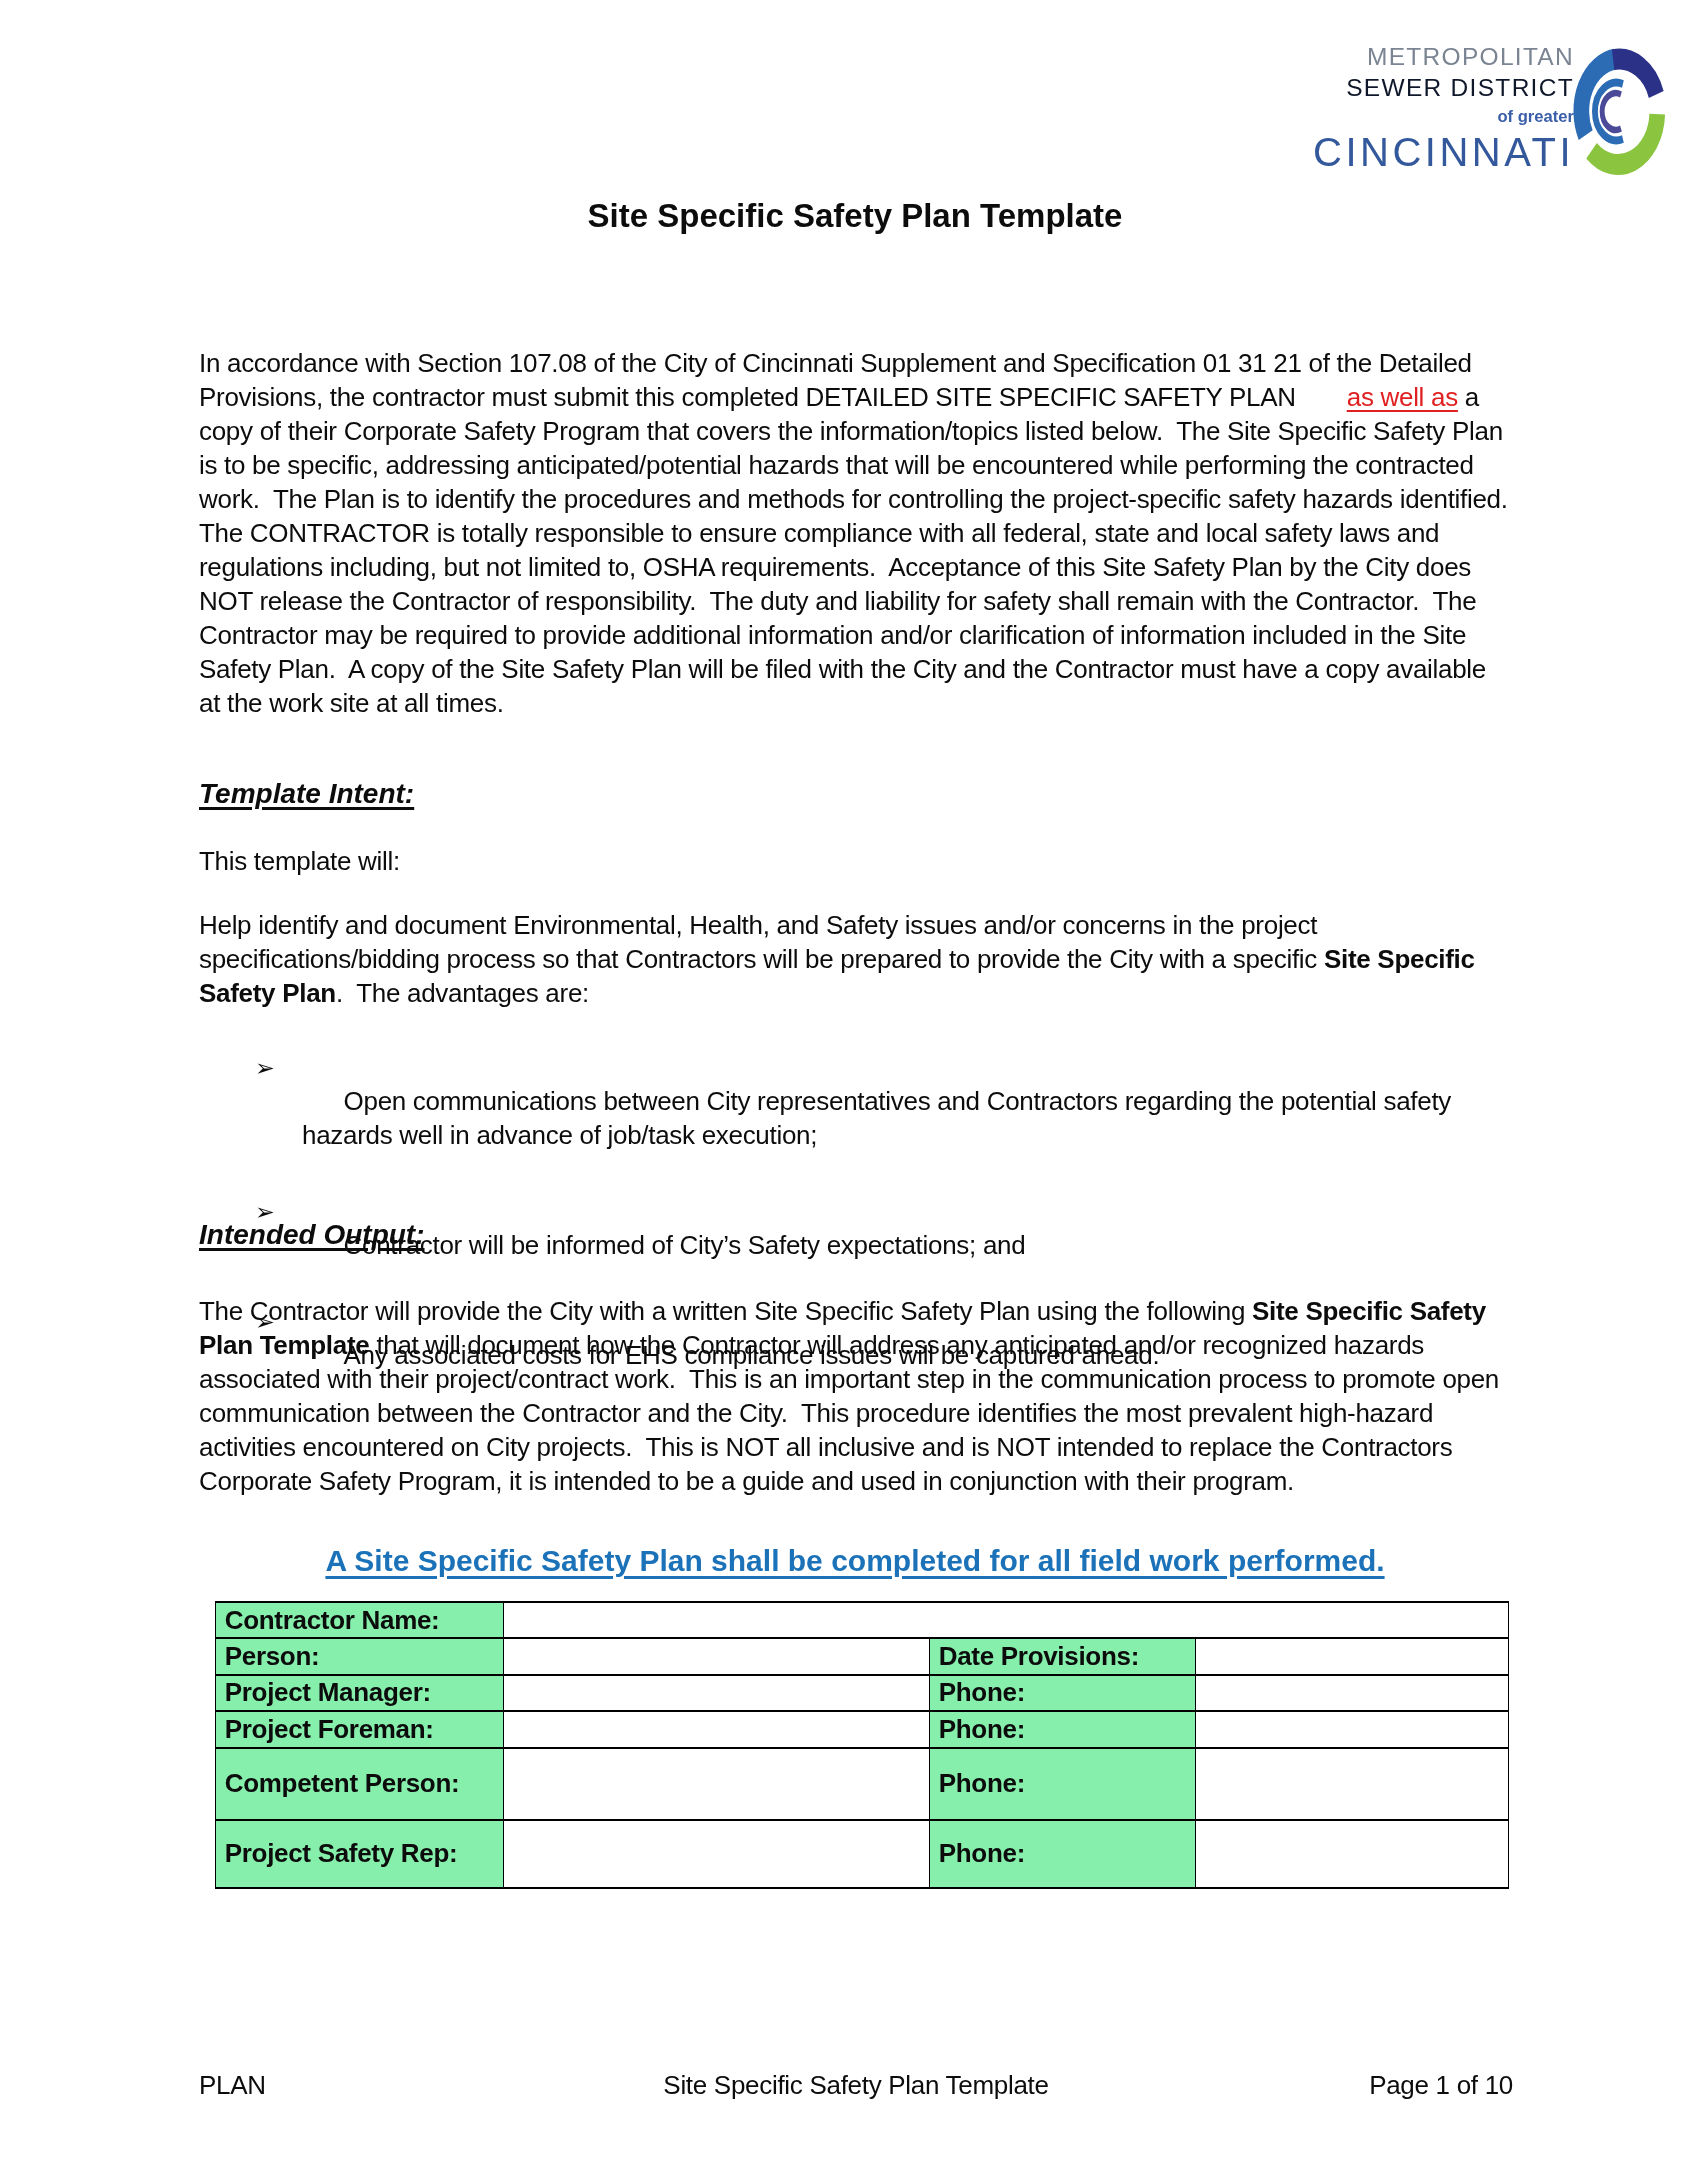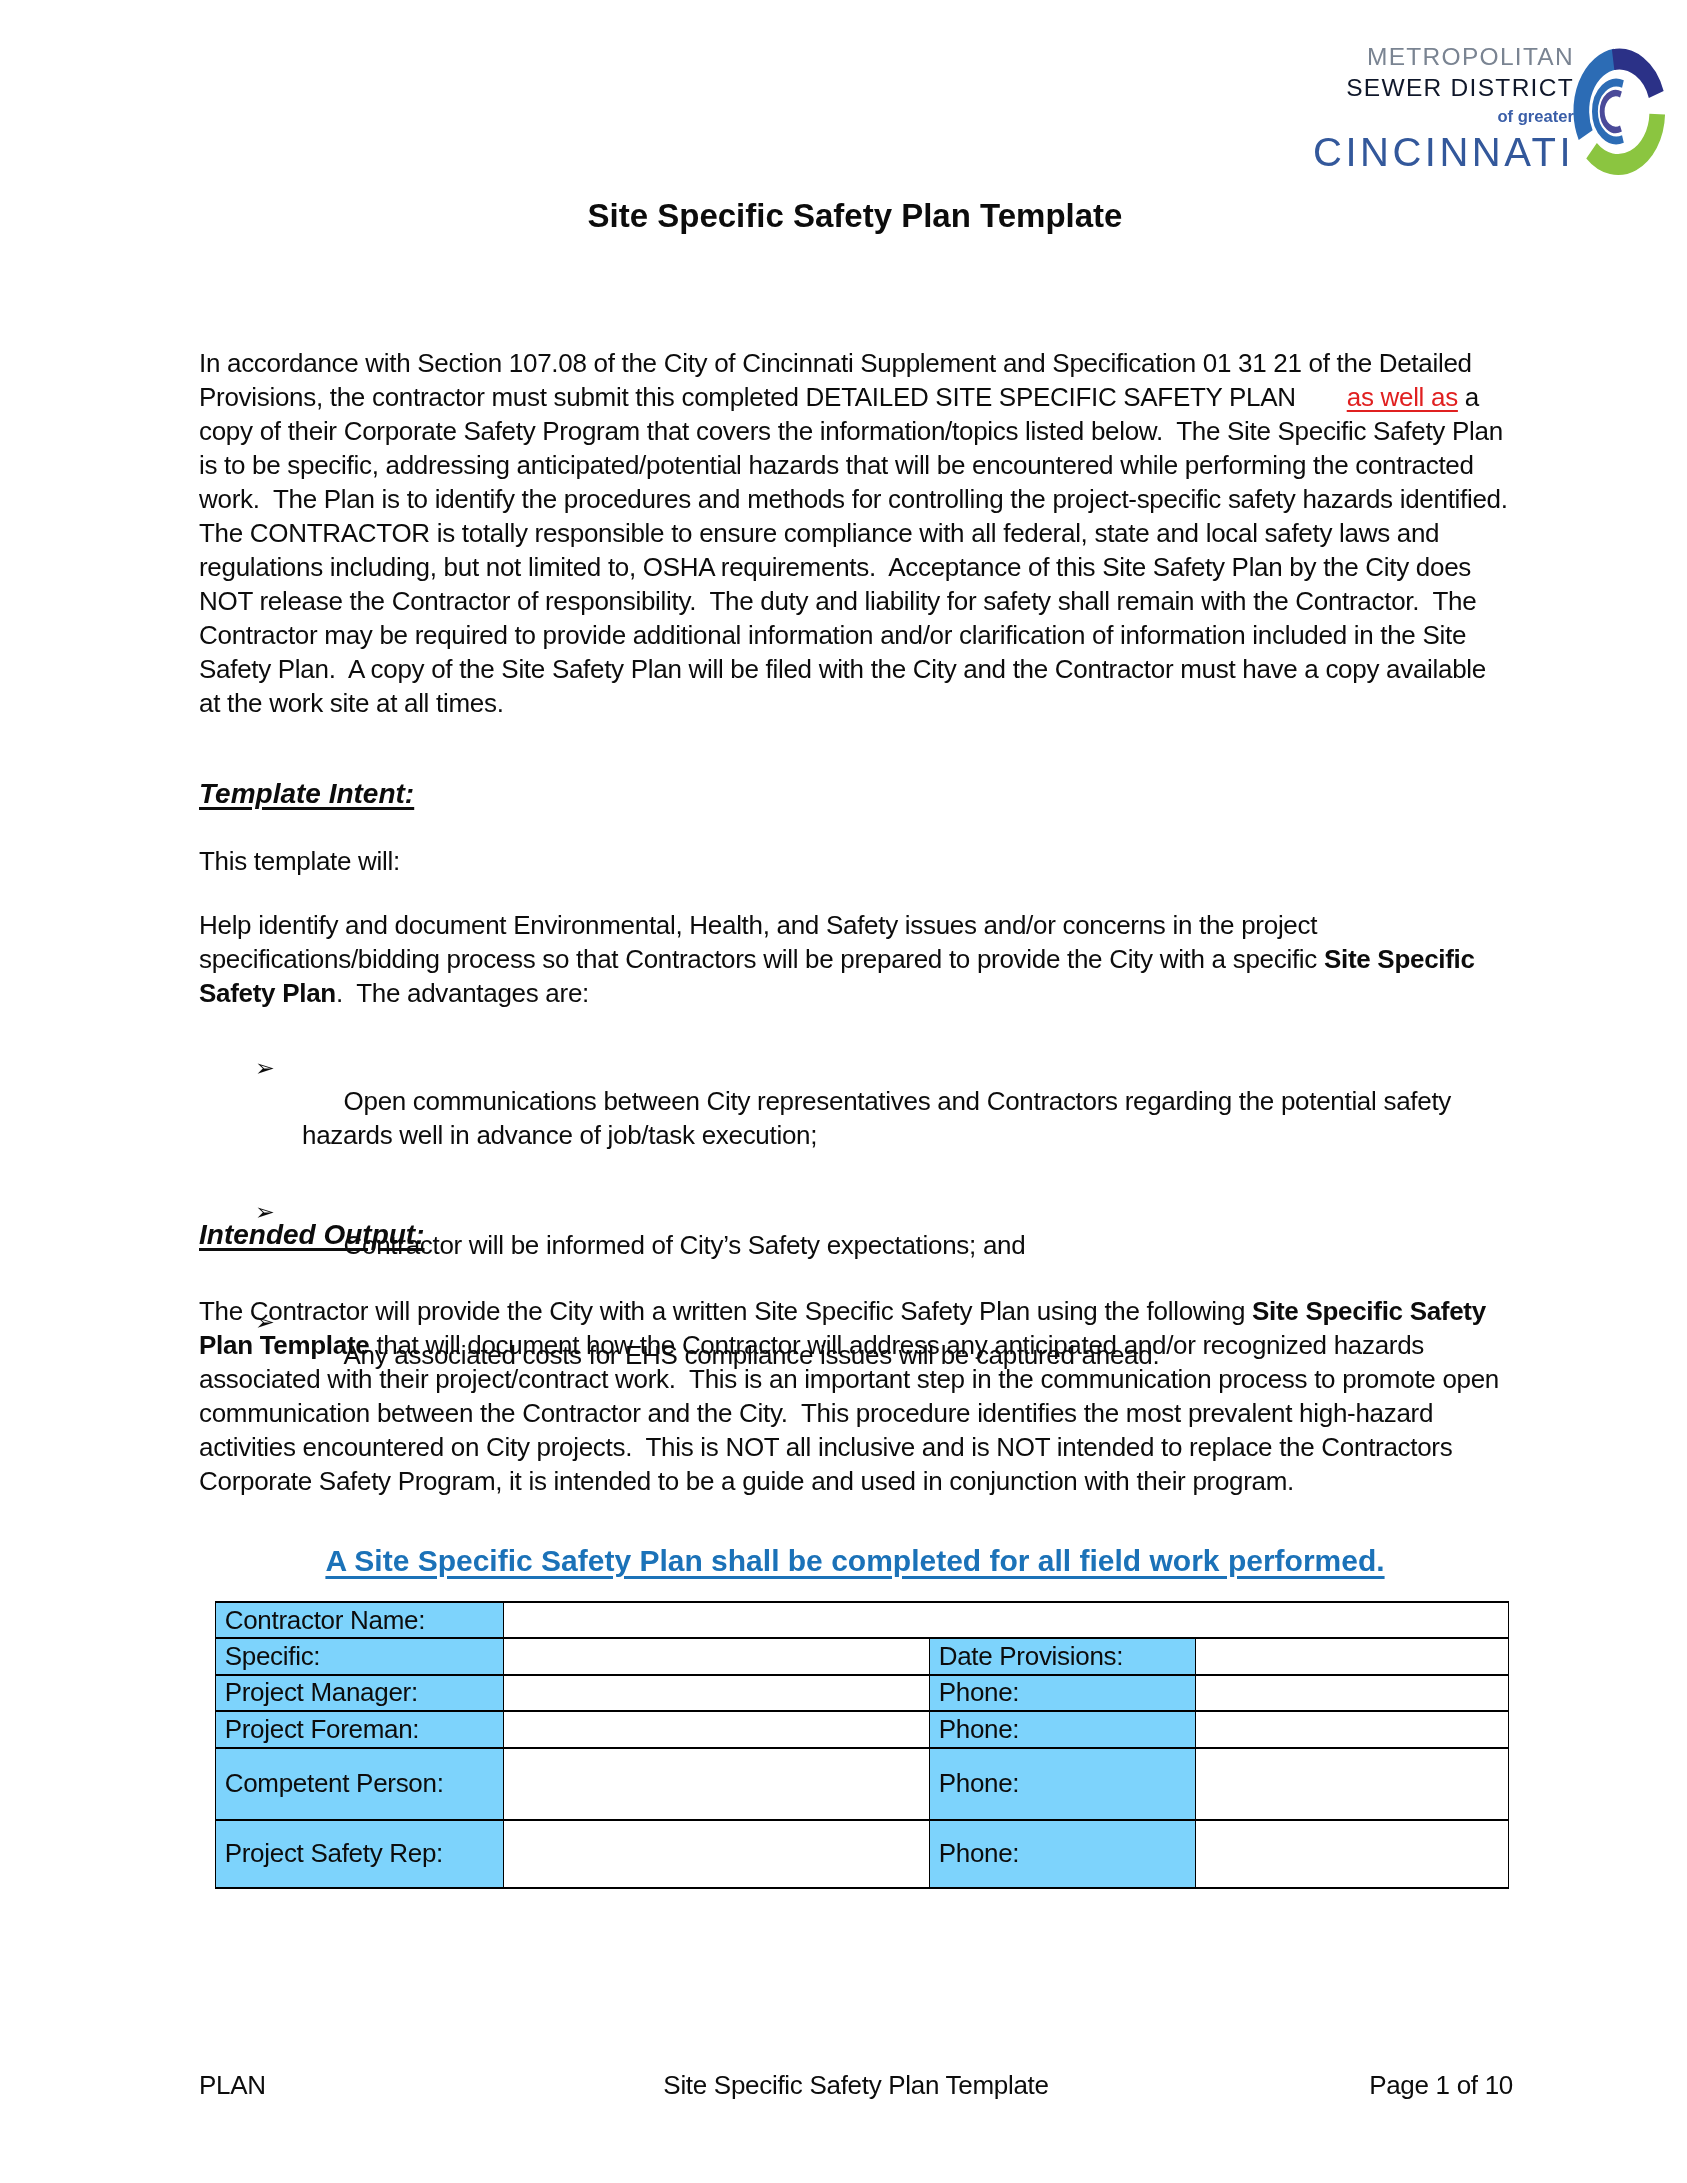--- a/index.html
+++ b/index.html
@@ -54,21 +54,21 @@
 
   
   .form-wrap { position: absolute; left: 215px; top: 1601px; }
   table.form { border-collapse: collapse; width: 1294px; table-layout: fixed; }
   table.form td {
     border: 1.7px solid #000;
     border-top-width: 2.6px; border-bottom-width: 2.6px;
     font-size: 26px; vertical-align: middle;
   }
   td.lbl {
-    background: #7dd3fc; font-weight: normal;
+    background: #86efac; font-weight: bold;
     padding: 1.7px 39px 1.7px 8.7px; line-height: 31px; letter-spacing: -0.3px;
   }
   td.val { background: #ffffff; padding: 1.7px 7px; }
 
   
   .footer {
     position: absolute; left: 199px; top: 2070px; width: 1314px;
     display: flex; font-size: 26px; letter-spacing: -0.3px;
   }
   .footer .f-left  { flex: 1; text-align: left; }
@@ -132,21 +132,21 @@
           <col style="width:426px">
           <col style="width:266px">
           <col style="width:313px">
       </colgroup>
       <tbody>
         <tr style="height:35px">
           <td class="lbl">Contractor Name:</td>
           <td class="val" colspan="3"></td>
         </tr>
         <tr style="height:36px">
-          <td class="lbl">Specific:</td>
+          <td class="lbl">Person:</td>
           <td class="val"></td>
           <td class="lbl">Date Provisions:</td>
           <td class="val"></td>
         </tr>
         <tr style="height:34px">
           <td class="lbl">Project Manager:</td>
           <td class="val"></td>
           <td class="lbl">Phone:</td>
           <td class="val"></td>
         </tr>

